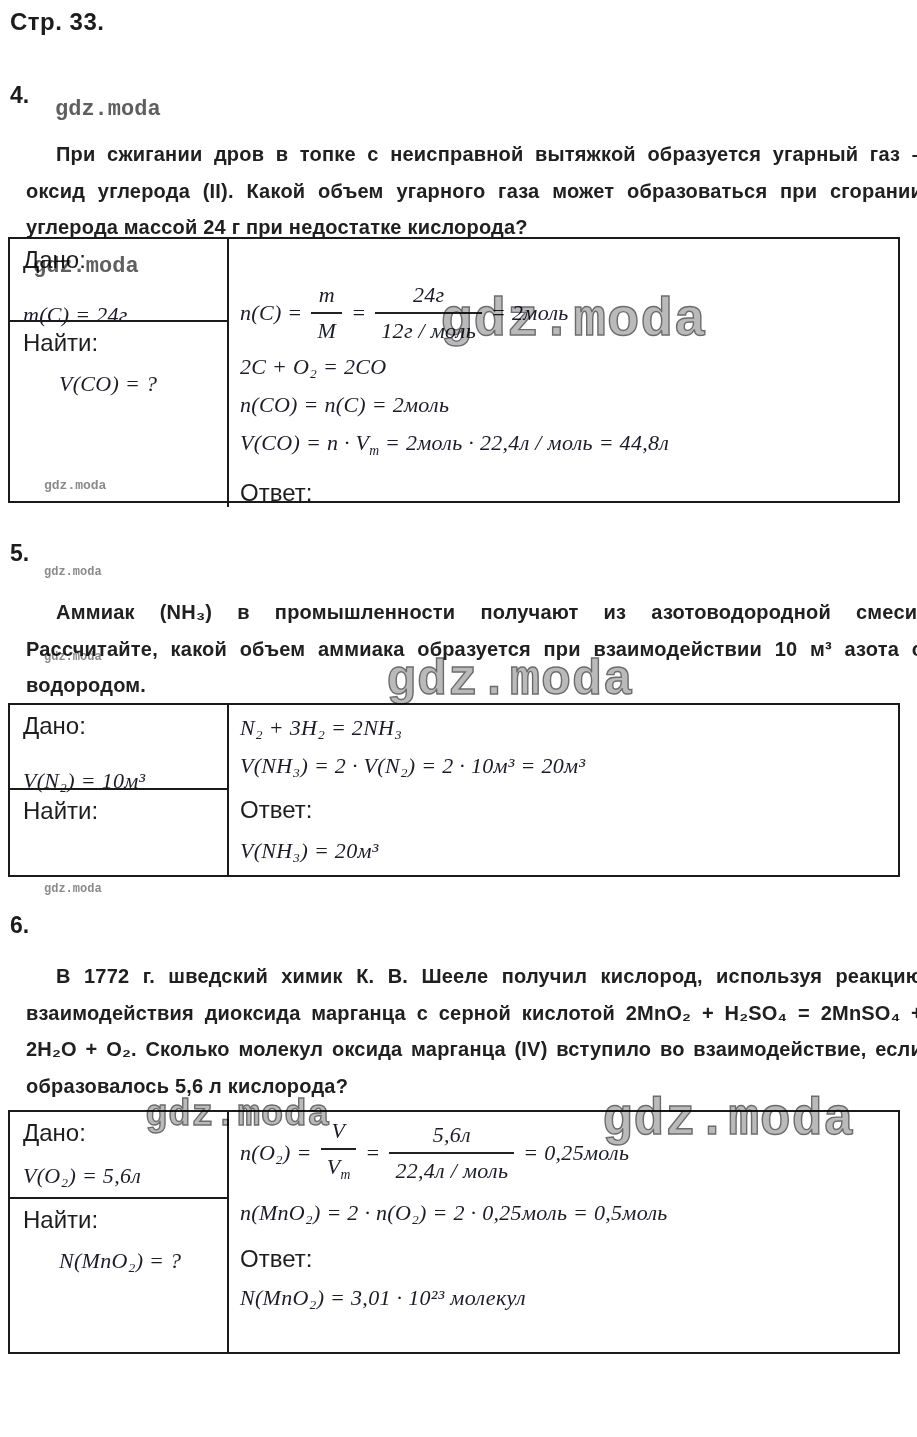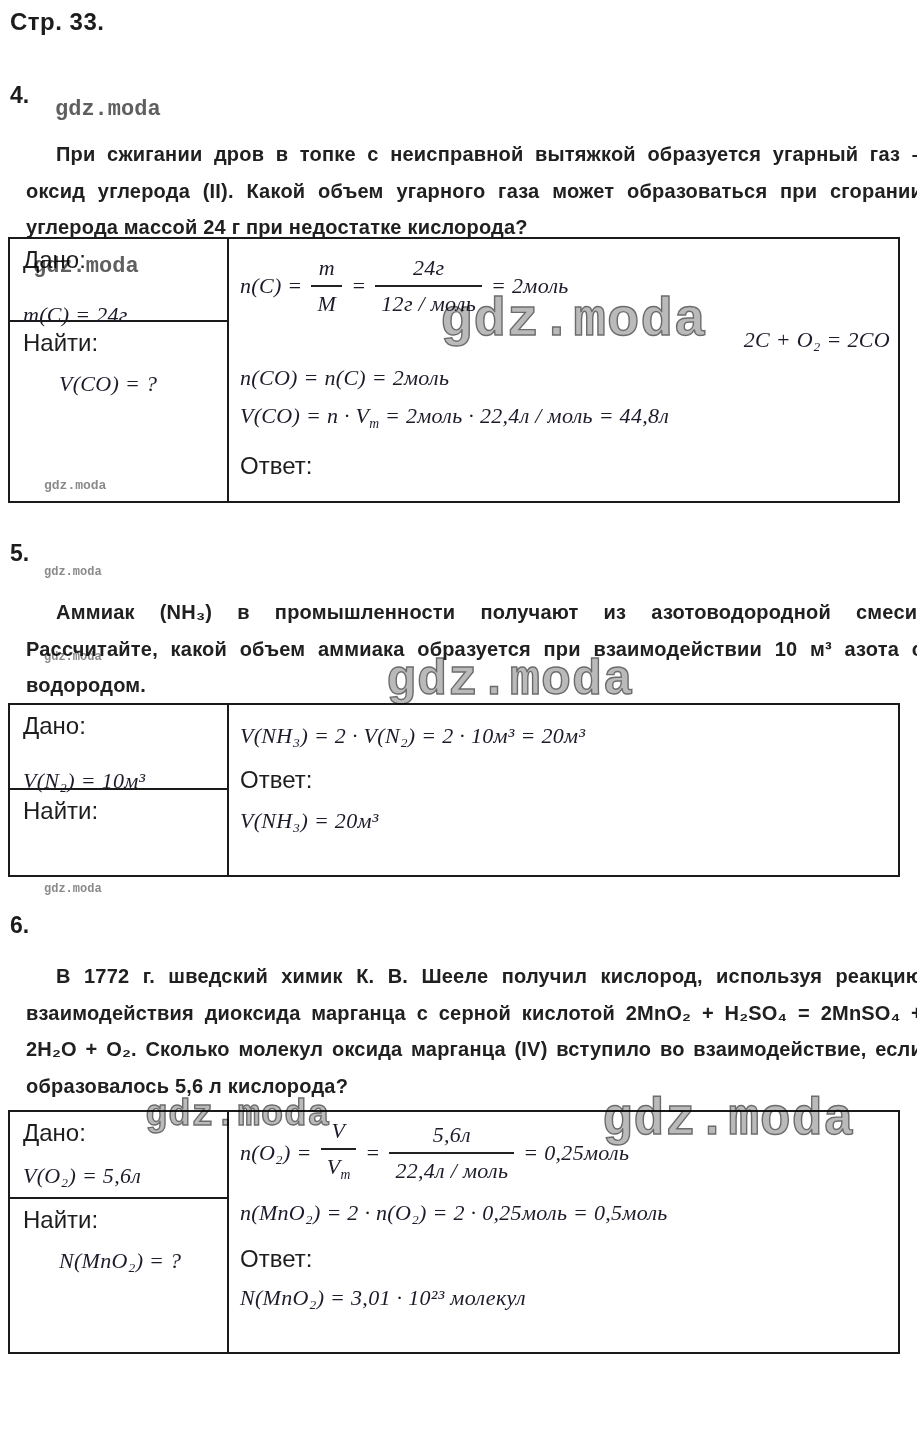--- a/index.html
+++ b/index.html
@@ -54,23 +54,23 @@
   .math sub{font-size:.62em;letter-spacing:0;}
   .sec-given .math{margin-top:26px;}
   .sec-find .math{margin-top:12px;margin-left:36px;}
   
   .frow{display:flex;align-items:center;flex-wrap:nowrap;}
   .frow > *{margin-right:9px;}
   .frac{display:inline-block;text-align:center;vertical-align:middle;}
   .frac .num{display:block;padding:0 6px 2px;}
   .frac .den{display:block;border-top:2px solid #222;padding:2px 6px 0;}
   
-  .mt6{margin-top:6px;text-align:right;}  .mt8{margin-top:8px;}  .mt10{margin-top:10px;}
+  .mt6{margin-top:6px;}  .mt8{margin-top:8px;}  .mt10{margin-top:10px;}
   .mt12{margin-top:12px;}.mt14{margin-top:14px;}.mt16{margin-top:16px;}
-  .pt6{padding-top:14px;} .pt8{padding-top:8px;} .pt4{padding-top:4px;}
+  .pt6{padding-top:1px;margin-top:40px;} .pt8{padding-top:8px;} .pt4{padding-top:4px;}
   
   .wm{
     position:absolute;white-space:nowrap;pointer-events:none;
     font-family:Liberation Mono, monospace;
     mix-blend-mode:multiply;
   }
   .wm-dark{font-weight:700;color:#5f5f5f;}
   .wm-tiny{font-weight:600;color:#8a8a8a;font-size:12px;}
   .wm-big{
     font-weight:700;color:#b3b3b3;
@@ -127,20 +127,21 @@
     <div class="col-left">
       <div class="sec-given" style="height:85px;">
         <div class="lbl">Дано:</div>
         <div class="math">V(N₂) = 10м³</div>
       </div>
       <div class="sec-find">
         <div class="lbl">Найти:</div>
       </div>
     </div>
     <div class="col-right pt8">
+      <div class="math">N₂ + 3H₂ = 2NH₃</div>
       <div class="math mt8">V(NH₃) = 2 · V(N₂) = 2 · 10м³ = 20м³</div>
       <div class="lbl mt14">Ответ:</div>
       <div class="math mt12">V(NH₃) = 20м³</div>
     </div>
   </div>
 
   <div class="prob-num" style="top:912px;">6.</div>
   <p class="prob-text" style="top:942px;">В 1772 г. шведский химик К. В. Шееле получил кислород, используя реакцию взаимодействия диоксида марганца с серной кислотой 2MnO₂ + H₂SO₄ = 2MnSO₄ + 2H₂O + O₂. Сколько молекул оксида марганца (IV) вступило во взаимодействие, если образовалось 5,6 л кислорода?</p>
 
   <div class="task-table" style="top:1110px;height:244px;">

